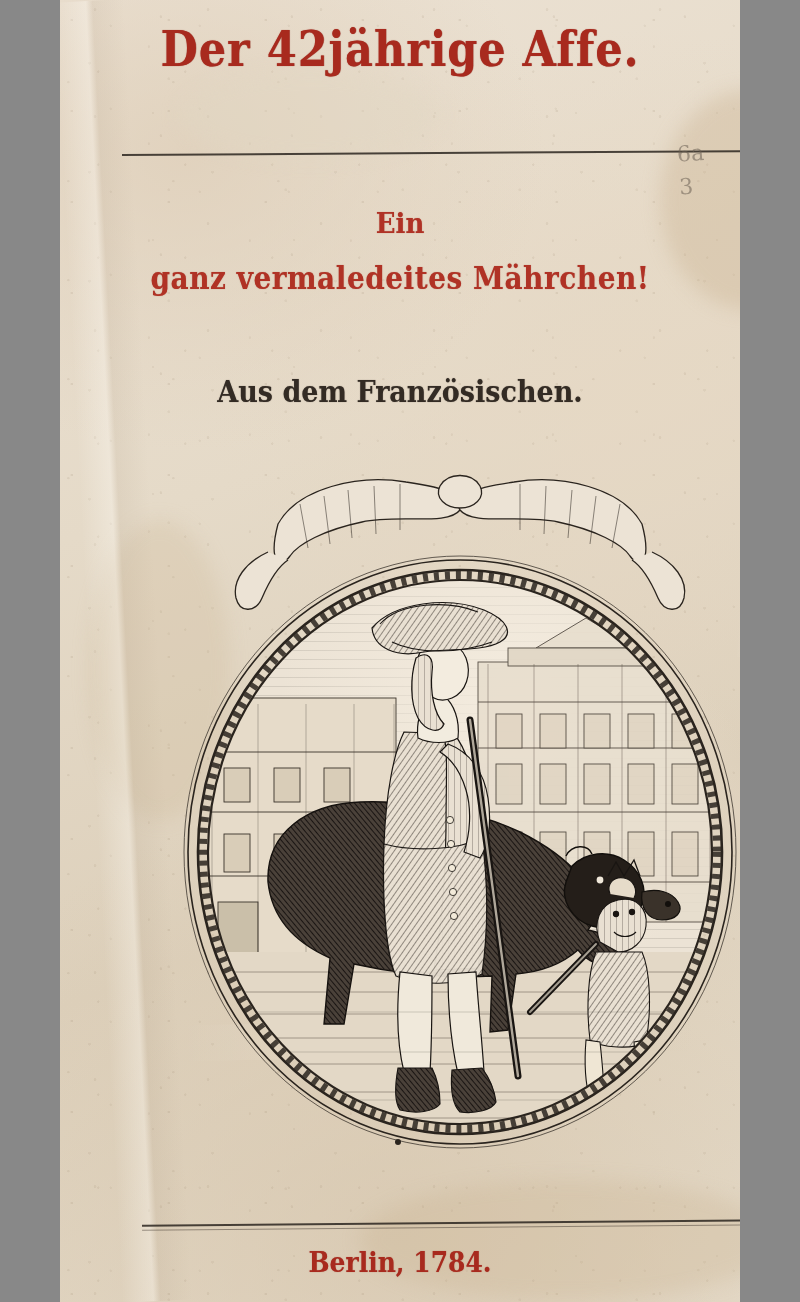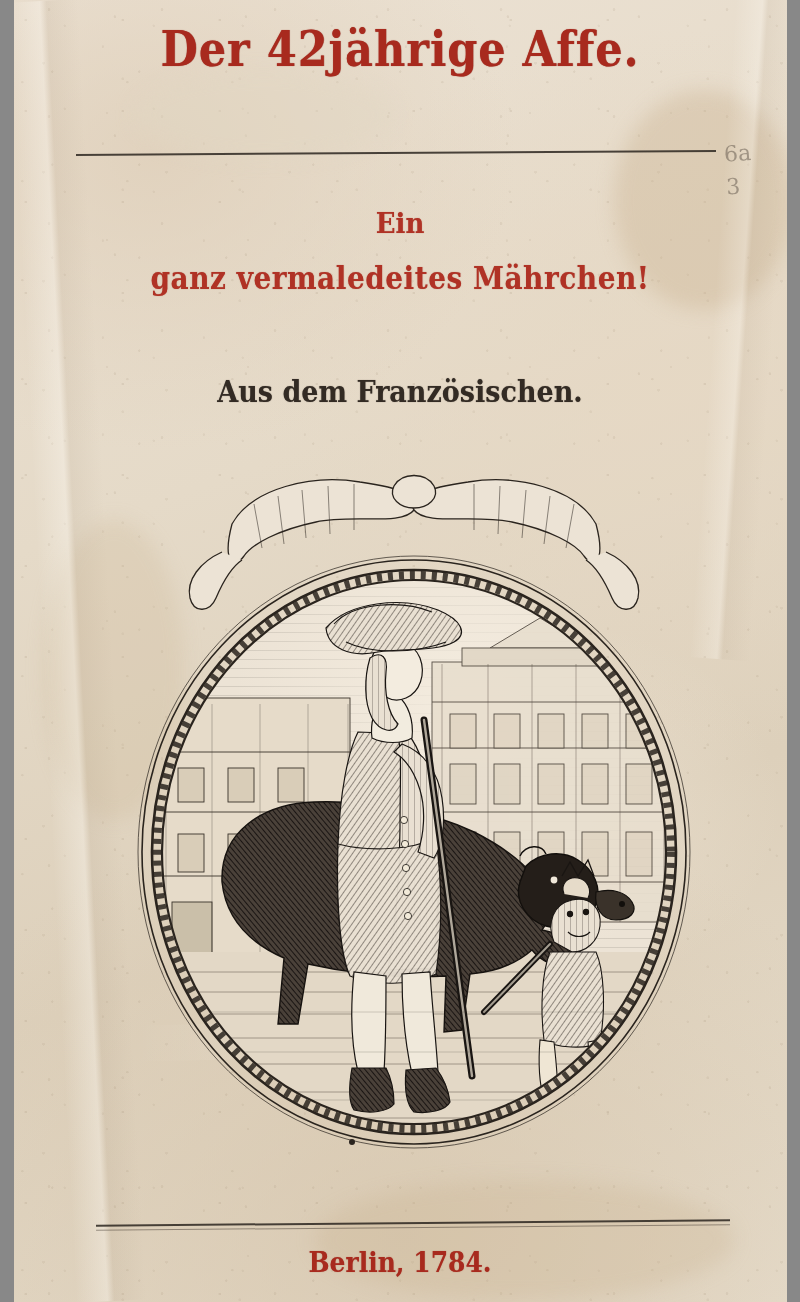--- a/index.html
+++ b/index.html
@@ -2,21 +2,21 @@
 <html><head>
 <meta charset="utf-8">
 <style>
   html, body {
     margin: 0;
     padding: 0;
     background: #888;
   }
   .page {
     position: relative;
-    width: 773px;
+    width: 680px;
     height: 1302px;
     margin: 0 auto;
     overflow: hidden;
     background-color: #e8ded0;
     background-image:
       radial-gradient(ellipse 520px 420px at 18% 12%, rgba(222,206,184,0.75), rgba(222,206,184,0) 70%),
       radial-gradient(ellipse 600px 500px at 85% 30%, rgba(230,216,196,0.8), rgba(230,216,196,0) 72%),
       radial-gradient(ellipse 700px 600px at 50% 95%, rgba(214,197,172,0.7), rgba(214,197,172,0) 75%),
       radial-gradient(ellipse 300px 260px at 72% 62%, rgba(236,226,210,0.6), rgba(236,226,210,0) 70%),
       linear-gradient(160deg, #ece2d4 0%, #e5dac8 35%, #ddd0bb 65%, #e6dccb 100%);

